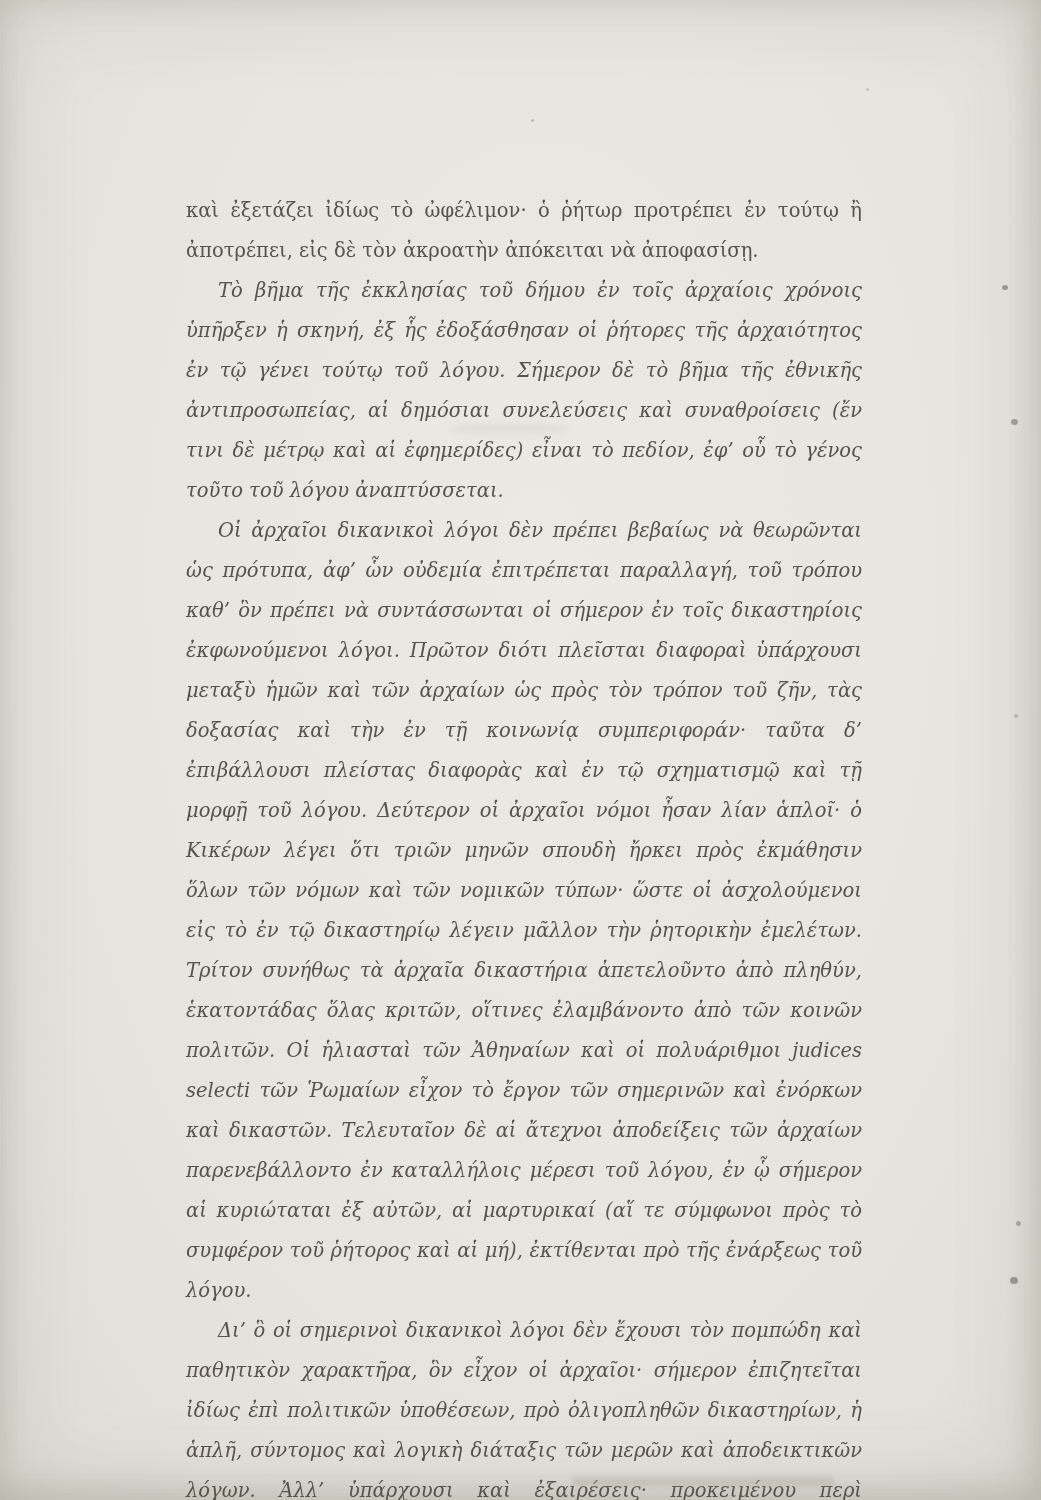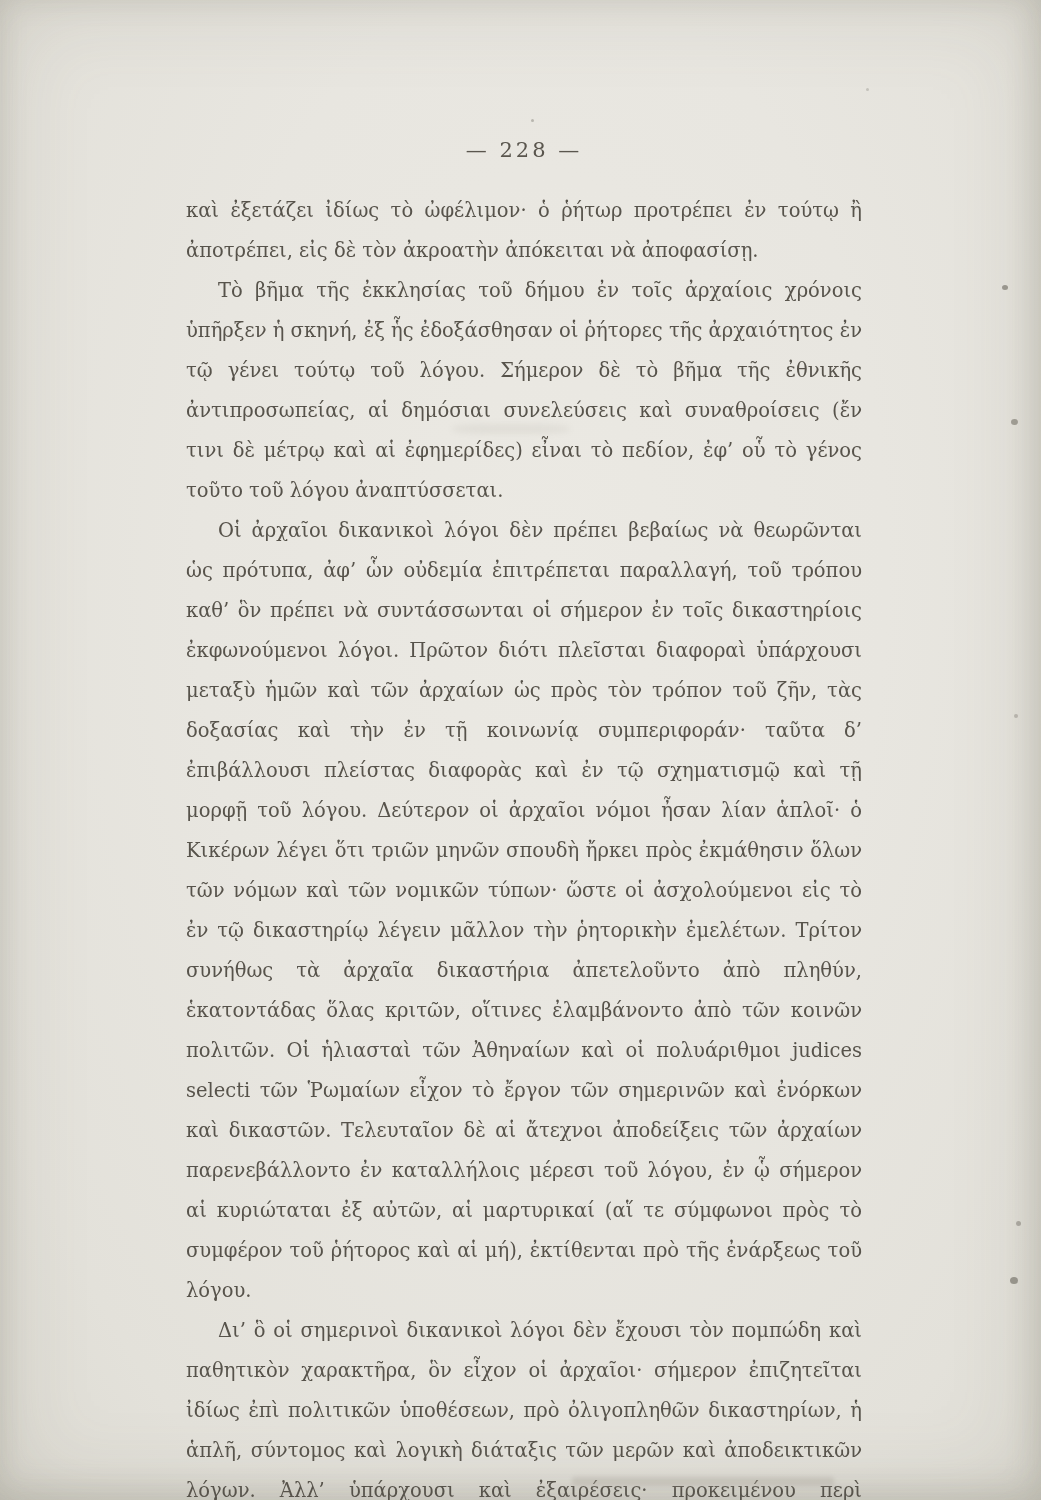--- a/index.html
+++ b/index.html
@@ -44,20 +44,21 @@
     text-align: justify;
     color: #57534b;
     text-rendering: optimizeLegibility;
   }
   .para {
     margin: 0;
     text-indent: 0;
   }
   .para.indent {
     text-indent: 32px;
+    font-style: italic;
   }
   
   .speck {
     position: absolute;
     border-radius: 50%;
     background: #5f5b52;
   }
   .smudge {
     position: absolute;
     background: #8a857a;
@@ -69,21 +70,20 @@
     background: #a9a49a;
     filter: blur(2px);
     border-radius: 3px;
   }
 </style>
 </head>
 <body>
 
 <div class="page">
 
-  <div class="page-number">— 228 —</div>
 
   <div class="text-block">
       <p class="para">καὶ ἐξετάζει ἰδίως τὸ ὠφέλιμον· ὁ ῥήτωρ προτρέπει ἐν τούτῳ ἢ ἀποτρέπει, εἰς δὲ τὸν ἀκροατὴν ἀπόκειται νὰ ἀποφασίσῃ.</p>
       <p class="para indent">Τὸ βῆμα τῆς ἐκκλησίας τοῦ δήμου ἐν τοῖς ἀρχαίοις χρόνοις ὑπῆρξεν ἡ σκηνή, ἐξ ἧς ἐδοξάσθησαν οἱ ῥήτορες τῆς ἀρχαιότητος ἐν τῷ γένει τούτῳ τοῦ λόγου. Σήμερον δὲ τὸ βῆμα τῆς ἐθνικῆς ἀντιπροσωπείας, αἱ δημόσιαι συνελεύσεις καὶ συναθροίσεις (ἔν τινι δὲ μέτρῳ καὶ αἱ ἐφημερίδες) εἶναι τὸ πεδίον, ἐφ’ οὗ τὸ γένος τοῦτο τοῦ λόγου ἀναπτύσσεται.</p>
       <p class="para indent">Οἱ ἀρχαῖοι δικανικοὶ λόγοι δὲν πρέπει βεβαίως νὰ θεωρῶνται ὡς πρότυπα, ἀφ’ ὧν οὐδεμία ἐπιτρέπεται παραλλαγή, τοῦ τρόπου καθ’ ὃν πρέπει νὰ συντάσσωνται οἱ σήμερον ἐν τοῖς δικαστηρίοις ἐκφωνούμενοι λόγοι. Πρῶτον διότι πλεῖσται διαφοραὶ ὑπάρχουσι μεταξὺ ἡμῶν καὶ τῶν ἀρχαίων ὡς πρὸς τὸν τρόπον τοῦ ζῆν, τὰς δοξασίας καὶ τὴν ἐν τῇ κοινωνίᾳ συμπεριφοράν· ταῦτα δ’ ἐπιβάλλουσι πλείστας διαφορὰς καὶ ἐν τῷ σχηματισμῷ καὶ τῇ μορφῇ τοῦ λόγου. Δεύτερον οἱ ἀρχαῖοι νόμοι ἦσαν λίαν ἁπλοῖ· ὁ Κικέρων λέγει ὅτι τριῶν μηνῶν σπουδὴ ἤρκει πρὸς ἐκμάθησιν ὅλων τῶν νόμων καὶ τῶν νομικῶν τύπων· ὥστε οἱ ἀσχολούμενοι εἰς τὸ ἐν τῷ δικαστηρίῳ λέγειν μᾶλλον τὴν ῥητορικὴν ἐμελέτων. Τρίτον συνήθως τὰ ἀρχαῖα δικαστήρια ἀπετελοῦντο ἀπὸ πληθύν, ἑκατοντάδας ὅλας κριτῶν, οἵτινες ἐλαμβάνοντο ἀπὸ τῶν κοινῶν πολιτῶν. Οἱ ἡλιασταὶ τῶν Ἀθηναίων καὶ οἱ πολυάριθμοι judices selecti τῶν Ῥωμαίων εἶχον τὸ ἔργον τῶν σημερινῶν καὶ ἐνόρκων καὶ δικαστῶν. Τελευταῖον δὲ αἱ ἄτεχνοι ἀποδείξεις τῶν ἀρχαίων παρενεβάλλοντο ἐν καταλλήλοις μέρεσι τοῦ λόγου, ἐν ᾧ σήμερον αἱ κυριώταται ἐξ αὐτῶν, αἱ μαρτυρικαί (αἵ τε σύμφωνοι πρὸς τὸ συμφέρον τοῦ ῥήτορος καὶ αἱ μή), ἐκτίθενται πρὸ τῆς ἐνάρξεως τοῦ λόγου.</p>
       <p class="para indent">Δι’ ὃ οἱ σημερινοὶ δικανικοὶ λόγοι δὲν ἔχουσι τὸν πομπώδη καὶ παθητικὸν χαρακτῆρα, ὃν εἶχον οἱ ἀρχαῖοι· σήμερον ἐπιζητεῖται ἰδίως ἐπὶ πολιτικῶν ὑποθέσεων, πρὸ ὀλιγοπληθῶν δικαστηρίων, ἡ ἁπλῆ, σύντομος καὶ λογικὴ διάταξις τῶν μερῶν καὶ ἀποδεικτικῶν λόγων. Ἀλλ’ ὑπάρχουσι καὶ ἐξαιρέσεις· προκειμένου περὶ σπουδαίων δικῶν, ἐνδιαφερουσῶν ὁλόκληρον τὴν κοινωνίαν ἢ καὶ ἐνίοτε ἐνώπιον ὁρκωτῶν δικα-</p>
     </div>
 
   <div class="speck" style="left:1002px; top:285px; width:6px; height:5px; opacity:0.55;"></div>
   <div class="speck" style="left:1011px; top:419px; width:7px; height:6px; opacity:0.5;"></div>

